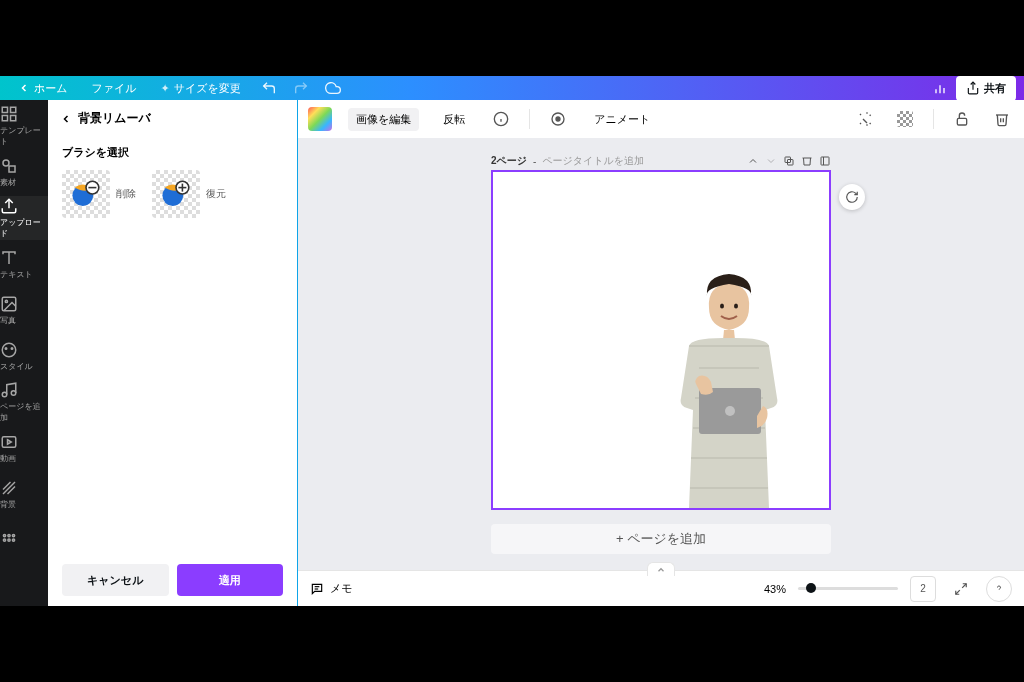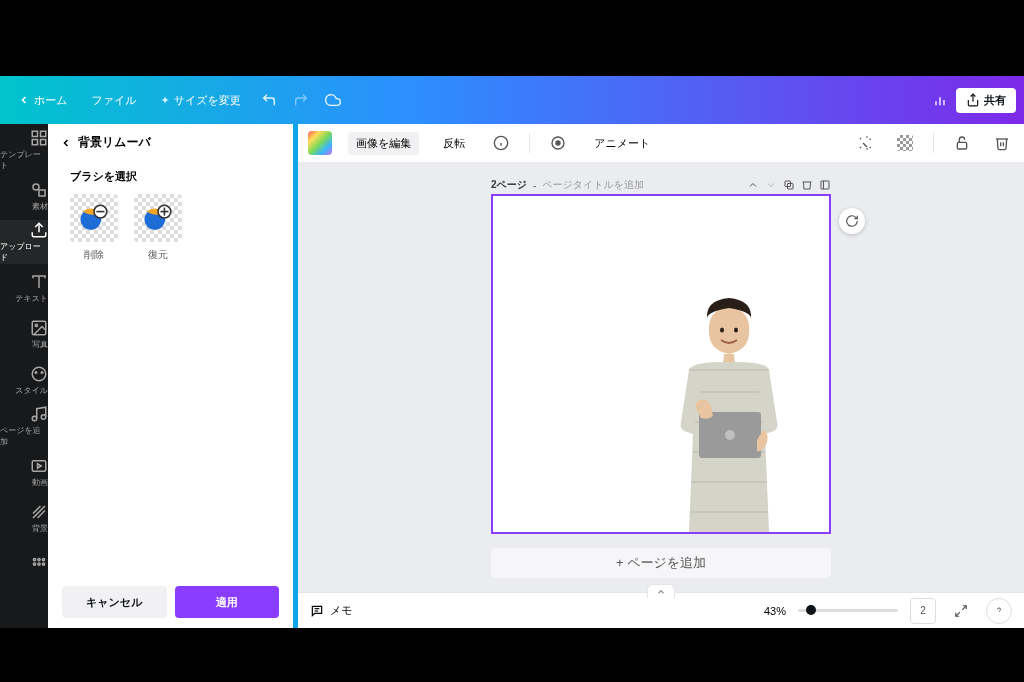--- a/index.html
+++ b/index.html
@@ -1,38 +1,38 @@
 <!DOCTYPE html>
 <html><head>
 <meta charset="utf-8">
 <style>
 *{margin:0;padding:0;box-sizing:border-box;font-family:-apple-system,BlinkMacSystemFont,"Segoe UI",sans-serif}
 body{width:1024px;height:682px;overflow:hidden;background:#000}
 .app{display:flex;flex-direction:column;height:100%;background:#000}
 .letterbox-top,.letterbox-bottom{height:76px;background:#000;flex-shrink:0}
 .main-wrap{flex:1;display:flex;flex-direction:column;background:#fff}
-.topbar{height:48px;background:linear-gradient(90deg,#00c4cc 0%,#2c8fff 40%,#7d2ae8 100%);display:flex;align-items:center;padding:0 8px;color:#fff;font-size:11px}
+.topbar{height:24px;background:linear-gradient(90deg,#00c4cc 0%,#2c8fff 40%,#7d2ae8 100%);display:flex;align-items:center;padding:0 8px;color:#fff;font-size:11px}
 .topbar .left{display:flex;align-items:center;gap:4px}
 .topbar .nav-item{padding:4px 10px;cursor:pointer;display:flex;align-items:center;gap:4px}
 .topbar .icon-btn{width:28px;height:28px;display:flex;align-items:center;justify-content:center;cursor:pointer;color:rgba(255,255,255,.9)}
 .topbar .spacer{flex:1}
 .share-btn{background:#fff;color:#0d1216;border-radius:4px;padding:5px 10px;display:flex;align-items:center;gap:4px;font-weight:600;cursor:pointer}
 .insights-btn{width:32px;height:32px;display:flex;align-items:center;justify-content:center;color:#fff;cursor:pointer}
 .body{flex:1;display:flex;min-height:0}
 .rail{width:48px;background:#18191b;display:flex;flex-direction:column;align-items:center;padding-top:4px;gap:2px}
-.rail-item{width:48px;height:44px;display:flex;flex-direction:column;align-items:flex-end;justify-content:center;gap:2px;color:#a6a6a6;font-size:8px;cursor:pointer}
+.rail-item{width:48px;height:44px;display:flex;flex-direction:column;align-items:flex-start;justify-content:center;gap:2px;color:#a6a6a6;font-size:8px;cursor:pointer}
 .rail-item.active{color:#fff;background:#252627}
 .rail-item svg{width:18px;height:18px}
-.panel{width:250px;background:#fff;display:flex;flex-direction:column;border-right:5px solid #0ea5e9}
+.panel{width:250px;background:#fff;display:flex;flex-direction:column;border-right:1px solid #0ea5e9}
 .panel-head{display:flex;align-items:center;gap:6px;padding:10px 12px;font-size:12px;font-weight:600}
 .panel-head svg{width:12px;height:12px}
-.panel-body{flex:1;padding:8px 22px}
+.panel-body{flex:1;padding:8px 14px}
 .section-title{font-size:11px;font-weight:600;margin-bottom:10px}
 .brush-row{display:flex;gap:16px}
-.brush-item{display:flex;flex-direction:column;align-items:center;gap:6px;cursor:pointer}
+.brush-item{display:flex;flex-direction:row;align-items:center;gap:6px;cursor:pointer}
 .brush-thumb{width:48px;height:48px;border-radius:4px;background-image:linear-gradient(45deg,#ddd 25%,transparent 25%),linear-gradient(-45deg,#ddd 25%,transparent 25%),linear-gradient(45deg,transparent 75%,#ddd 75%),linear-gradient(-45deg,transparent 75%,#ddd 75%);background-size:8px 8px;background-position:0 0,0 4px,4px -4px,-4px 0;position:relative;display:flex;align-items:center;justify-content:center}
 .brush-label{font-size:10px;color:#555}
 .panel-foot{display:flex;gap:8px;padding:10px 14px}
 .btn{flex:1;height:32px;border-radius:4px;border:none;font-size:11px;font-weight:700;cursor:pointer}
 .btn-secondary{background:#f1f1f3;color:#0d1216}
 .btn-primary{background:#8b3dff;color:#fff}
 .canvas-area{flex:1;display:flex;flex-direction:column;background:#ebecf0;min-width:0}
 .context-bar{height:38px;background:#fff;display:flex;align-items:center;padding:0 10px;gap:16px;font-size:11px}
 .color-swatch{width:24px;height:24px;border-radius:4px;background:linear-gradient(135deg,#ff5757 0%,#ffde59 25%,#7ed957 50%,#38b6ff 75%,#cb6ce6 100%);cursor:pointer}
 .ctx-btn{padding:4px 8px;border-radius:4px;cursor:pointer;font-size:11px}

